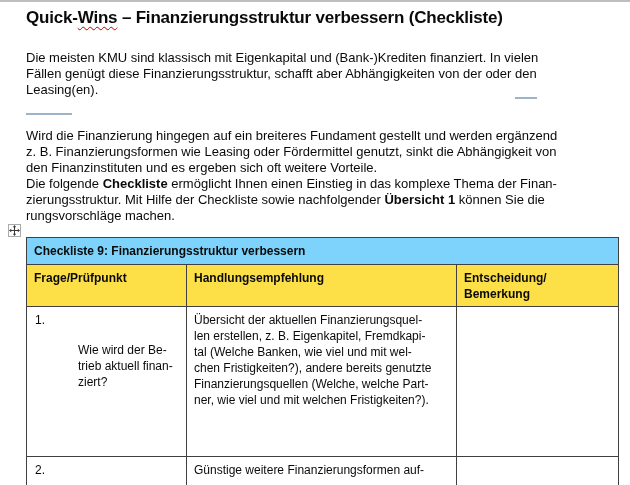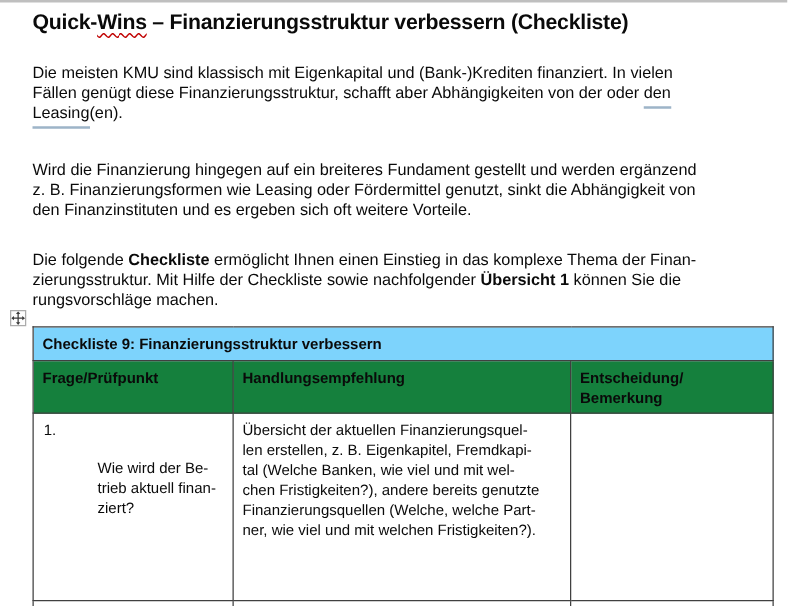--- a/index.html
+++ b/index.html
@@ -24,24 +24,24 @@
   .misspelled {
     text-decoration:underline;
     text-decoration-style:wavy;
     text-decoration-color:#c00000;
     text-decoration-thickness:1px;
     text-underline-offset:3px;
   }
   p.body-par { font-size:13px; line-height:16px; }
   .par1 { margin-top:22px; }
   .par2 { margin-top:16px; }
-  .par3 { margin-top:24px; }
+  .par3 { margin-top:0; }
   .pre-lines { white-space:pre-line;margin-top:30px; }
   .line { display:block; }
-  .grammar-underline { border-bottom:2px solid #9db4c8; padding-bottom:4px; }
+  .grammar-underline { border-bottom:2px solid #9db4c8; padding-bottom:16px; }
   b.inline-bold { font-weight:bold; }
 
   .table-block { position:relative; margin-top:13px; width:592px; }
   .move-handle {
     position:absolute;
     left:-18px; top:-13px;
     width:13px; height:13px;
     background:#fdfdfd;
     border:1px solid #ababab;
     display:flex; align-items:center; justify-content:center;
@@ -58,21 +58,21 @@
     vertical-align:top;
     padding:5px 7px 4px 7px;
   }
   td.tbl-title {
     background:#7dd3fc;
     font-weight:bold;
     height:27px;
     padding-left:8px;
   }
   td.tbl-header {
-    background:#15803d;
+    background:#fde047;
     font-weight:bold;
     height:40px;
     padding-left:8px;
   }
   tr.data-row-1 td { height:150px; }
   tr.data-row-2 td { height:40px; }
   .num-cell { display:flex; }
   .num { width:44px; flex:0 0 44px; padding-left:1px; }
   .q-text { flex:1; }
 </style>

